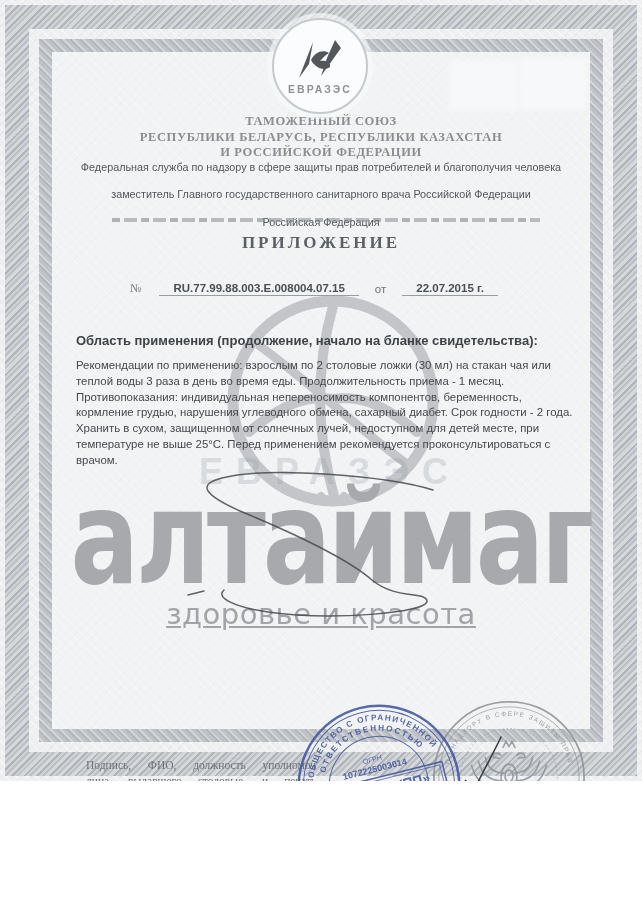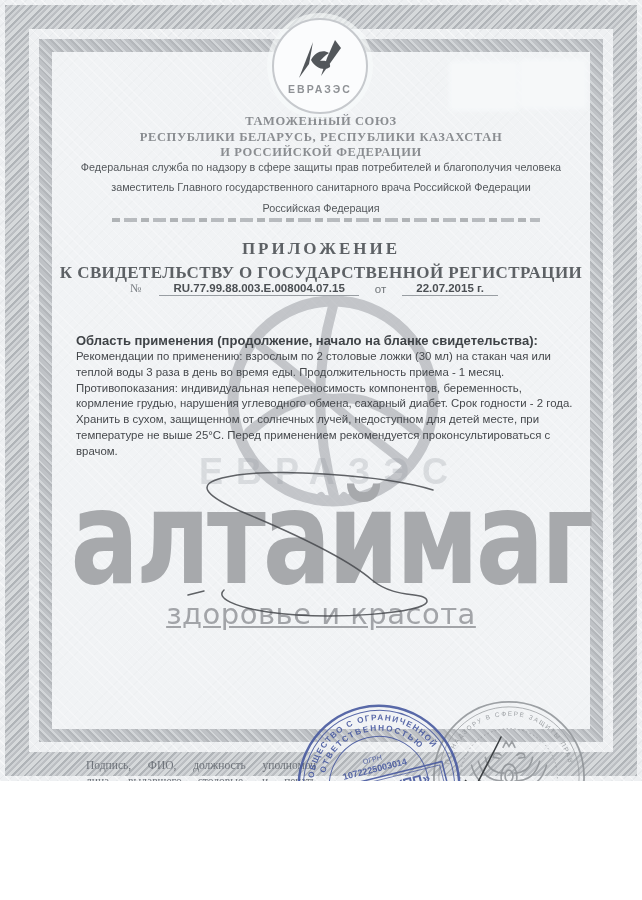--- a/index.html
+++ b/index.html
@@ -18,37 +18,37 @@
     filter:blur(.4px);}
   .content-tint{position:absolute;inset:52px;background:rgba(244,246,248,.55);}
   .patch{position:absolute;background:#f6f8f9;box-shadow:0 0 5px 3px rgba(246,248,249,.9);}
   .logo-wrap{position:absolute;left:272px;top:18px;width:92px;height:92px;border-radius:50%;
     background:#fbfcfd;border:2px solid #c6c9cd;box-shadow:0 0 0 5px rgba(248,250,251,.65);
     display:flex;flex-direction:column;align-items:center;justify-content:center;z-index:3;}
   .logo-label{font-size:10.5px;font-weight:bold;letter-spacing:2px;color:#8f9296;margin-top:1px;}
   .header{position:absolute;left:50px;top:114px;width:542px;text-align:center;z-index:2;}
   .hdr-serif{font-family:"Liberation Serif",serif;font-weight:bold;font-size:12.5px;
     line-height:15.5px;color:#8a8d91;letter-spacing:.6px;}
-  .hdr-sans{font-size:10.8px;line-height:11.8px;color:#53575b;margin-top:9px;}
+  .hdr-sans{font-size:10.8px;line-height:11.8px;color:#53575b;margin-top:16px;}
   .microline{position:absolute;height:4px;z-index:2;filter:blur(.7px);opacity:.55;
     background:repeating-linear-gradient(90deg,#7b8084 0 8px,transparent 8px 12px,#8a8f93 12px 25px,transparent 25px 29px);}
-  .title-block{position:absolute;left:30px;top:239px;width:582px;text-align:center;z-index:2;
+  .title-block{position:absolute;left:30px;top:233px;width:582px;text-align:center;z-index:2;
     font-family:"Liberation Serif",serif;font-weight:bold;color:#5d6165;}
   .title-line1{font-size:17px;letter-spacing:3px;}
   .title-line2{font-size:17px;letter-spacing:.4px;margin-top:4px;}
   .reg-row{position:absolute;left:130px;top:281px;z-index:2;display:flex;align-items:flex-end;font-size:11.5px;}
   .reg-nosign{font-family:"Liberation Serif",serif;color:#7b7f84;font-size:12px;margin-right:18px;}
   .reg-underline{border-bottom:1px solid #989da2;padding:0 14px 1px 14px;font-weight:bold;color:#4b4f53;}
   .reg-of{color:#6f7478;margin:0 16px 1px 16px;}
   .globe-wm{position:absolute;left:222px;top:290px;z-index:1;opacity:.40;}
   .evrazes-wm{position:absolute;left:170px;top:451px;width:320px;text-align:center;z-index:1;
     font-size:36px;font-weight:bold;letter-spacing:13px;color:rgba(148,152,157,.26);}
   .body-block{position:absolute;left:76px;top:333px;width:502px;z-index:2;}
   .body-heading{font-size:13px;font-weight:bold;line-height:15px;color:#3f4347;}
-  .body-par{font-size:11.4px;line-height:15.8px;color:#45484c;margin-top:1px;}
+  .body-par{font-size:11.4px;line-height:15.8px;color:#45484c;margin-top:10px;}
   .brand-wm{position:absolute;left:0;top:473px;width:642px;text-align:center;z-index:1;
     font-family:"DejaVu Sans",sans-serif;font-weight:bold;font-size:130px;line-height:1;
     letter-spacing:-4px;color:#a7a9ac;transform:scaleX(.78);transform-origin:50% 50%;}
   .tagline-wm{position:absolute;left:0;top:597px;width:642px;text-align:center;z-index:1;
     font-family:"DejaVu Sans",sans-serif;font-size:29px;color:#a2a4a8;letter-spacing:.5px;text-decoration:underline;}
   .sig-flourish{position:absolute;left:140px;top:440px;z-index:5;}
   .caption{position:absolute;left:62px;top:758px;width:254px;z-index:2;
     font-family:"Liberation Serif",serif;font-size:11.5px;line-height:15.5px;color:#6e737a;}
   .caption div{text-align:justify;text-align-last:justify;margin-left:24px;}
   .caption div:last-child{text-align-last:left;}
@@ -86,21 +86,20 @@
     <div class="hdr-serif">И РОССИЙСКОЙ ФЕДЕРАЦИИ</div>
     <div class="hdr-sans" style="margin-top:1px;">Федеральная служба по надзору в сфере защиты прав потребителей и благополучия человека</div>
     <div class="hdr-sans">заместитель Главного государственного санитарного врача Российской Федерации</div>
     <div class="hdr-sans">Российская Федерация</div>
   </div>
 
   <div class="microline" style="left:112px;top:218px;width:428px;"></div>
 
   <div class="title-block">
     <div class="title-line1">ПРИЛОЖЕНИЕ</div>
-    <div class="title-line2">К СВИДЕТЕЛЬСТВУ О ГОСУДАРСТВЕННОЙ РЕГИСТРАЦИИ</div>
   </div>
 
   <div class="reg-row">
     <span class="reg-nosign">№</span>
     <span class="reg-underline">RU.77.99.88.003.Е.008004.07.15</span>
     <span class="reg-of">от</span>
     <span class="reg-underline">22.07.2015 г.</span>
   </div>
 
   <svg class="globe-wm" width="222" height="226" viewBox="0 0 222 226">

